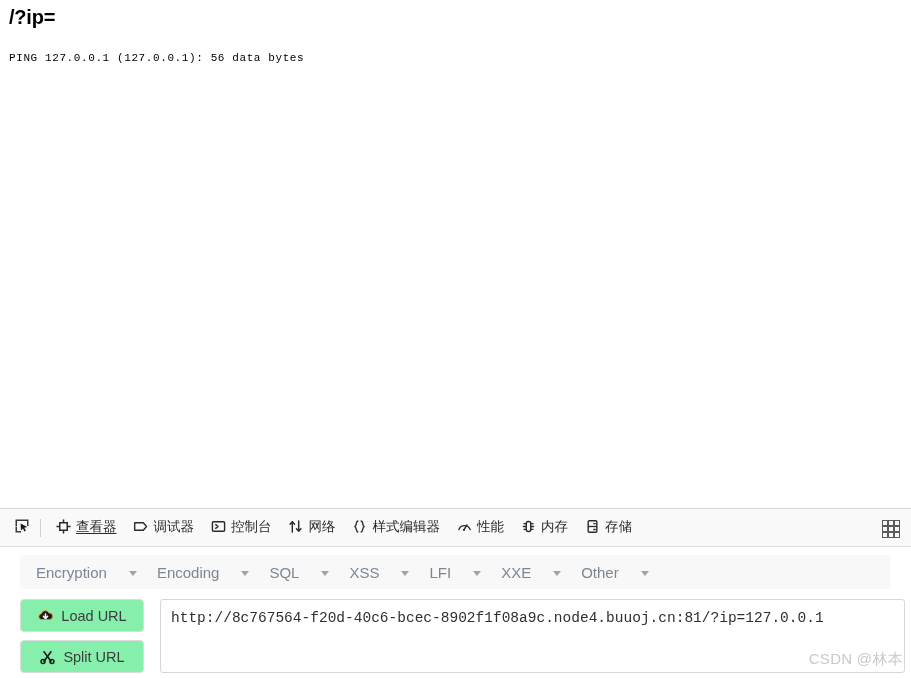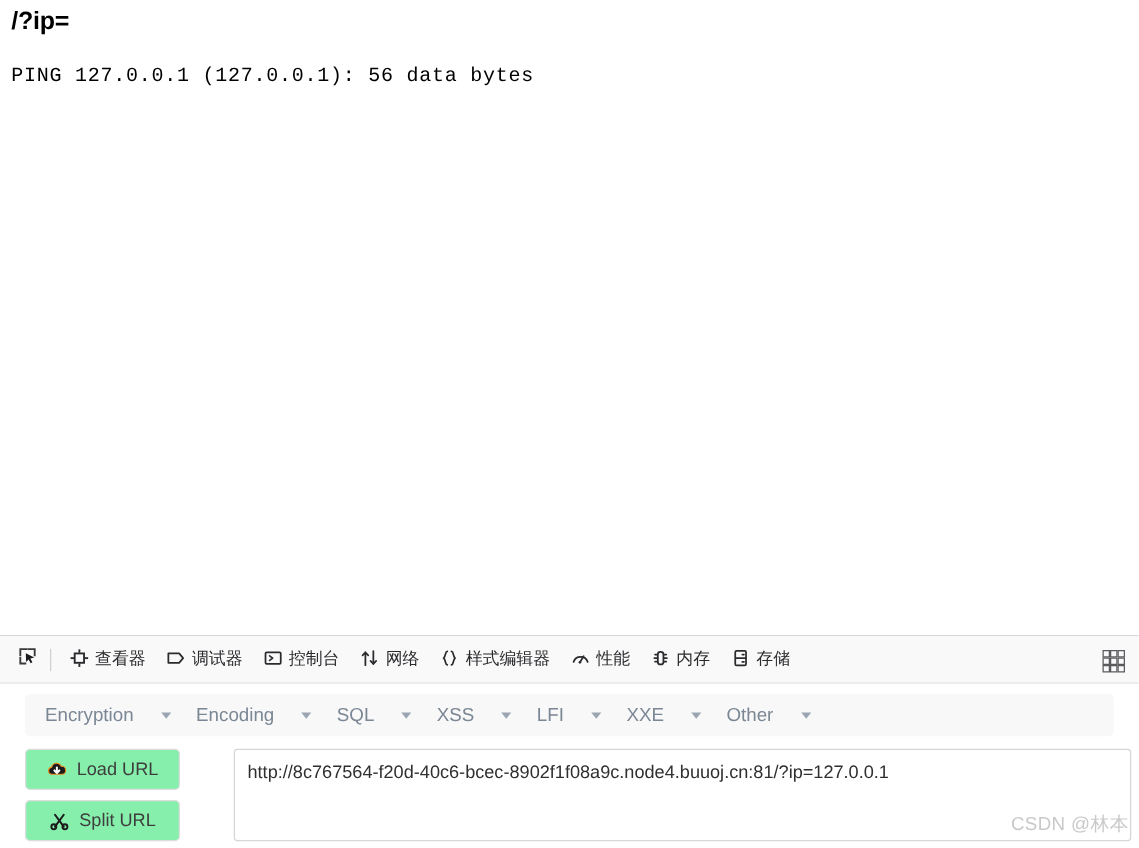--- a/index.html
+++ b/index.html
@@ -41,21 +41,21 @@
     font-weight: bold;
     color: #000000;
     letter-spacing: -0.2px;
   }
 
   .ping-output {
     position: absolute;
     left: 9px;
     top: 52px;
     font-family: "Liberation Mono", "DejaVu Sans Mono", monospace;
-    font-size: 16px;
+    font-size: 11px;
     color: #000000;
     white-space: pre;
     letter-spacing: 0.6px;
   }
 
   
   .devtools {
     position: absolute;
     left: 0;
     top: 508px;
@@ -112,20 +112,21 @@
     padding: 0 8px;
     font-size: 13.5px;
     color: #2b2b2e;
     white-space: nowrap;
     cursor: pointer;
     box-sizing: border-box;
     border-bottom: 2px solid transparent;
   }
 
   .tab.active .tab-label {
+    text-decoration: underline;
     text-underline-offset: 2px;
   }
 
   .tab-icon {
     display: inline-flex;
     align-items: center;
     justify-content: center;
     width: 16px;
     height: 16px;
     flex: 0 0 auto;
@@ -232,31 +233,31 @@
     display: inline-flex;
     align-items: center;
     justify-content: center;
     width: 17px;
     height: 17px;
     flex: 0 0 auto;
   }
 
   .url-area {
     flex: 1 1 auto;
-    margin-left: 43px;
+    margin-left: 16px;
     margin-right: 6px;
     min-height: 74px;
     background: #ffffff;
     border: 1px solid #d6d6d6;
     border-radius: 3px;
     box-sizing: border-box;
     padding: 9px 10px;
     font-size: 14.5px;
     color: #2f2f2f;
-    font-family: Liberation Sans, sans-serif;
+    font-family: Liberation Mono, monospace;
     line-height: 1.35;
     word-break: break-all;
     overflow: hidden;
     cursor: text;
   }
 
   .watermark {
     position: absolute;
     right: 8px;
     bottom: 9px;

